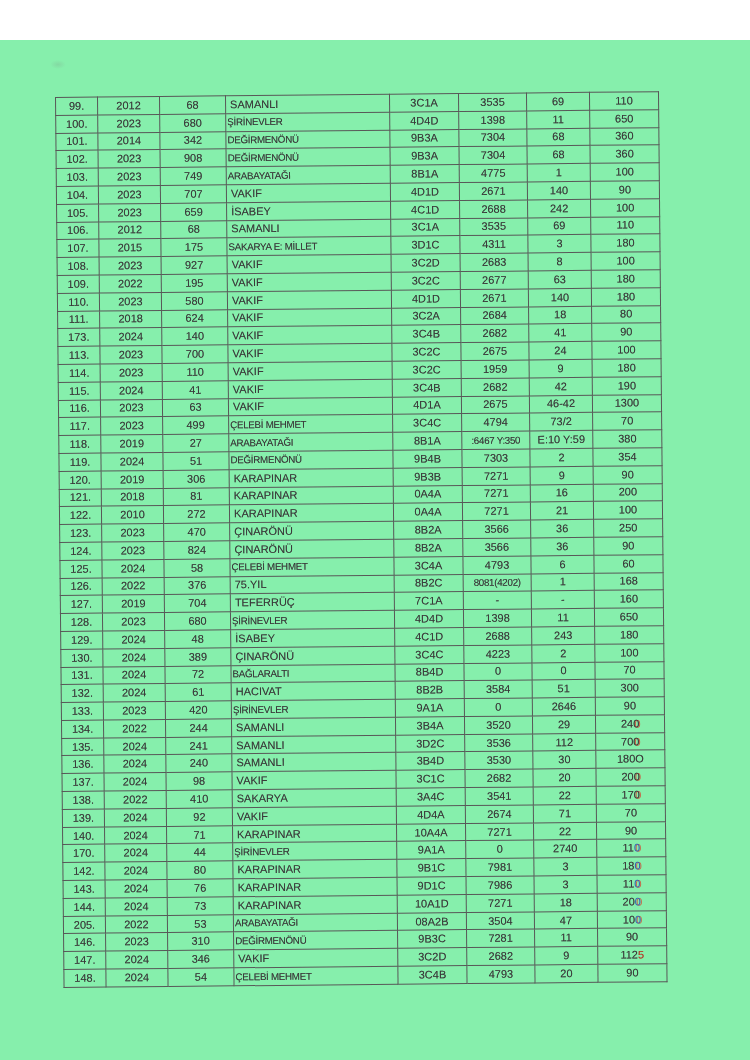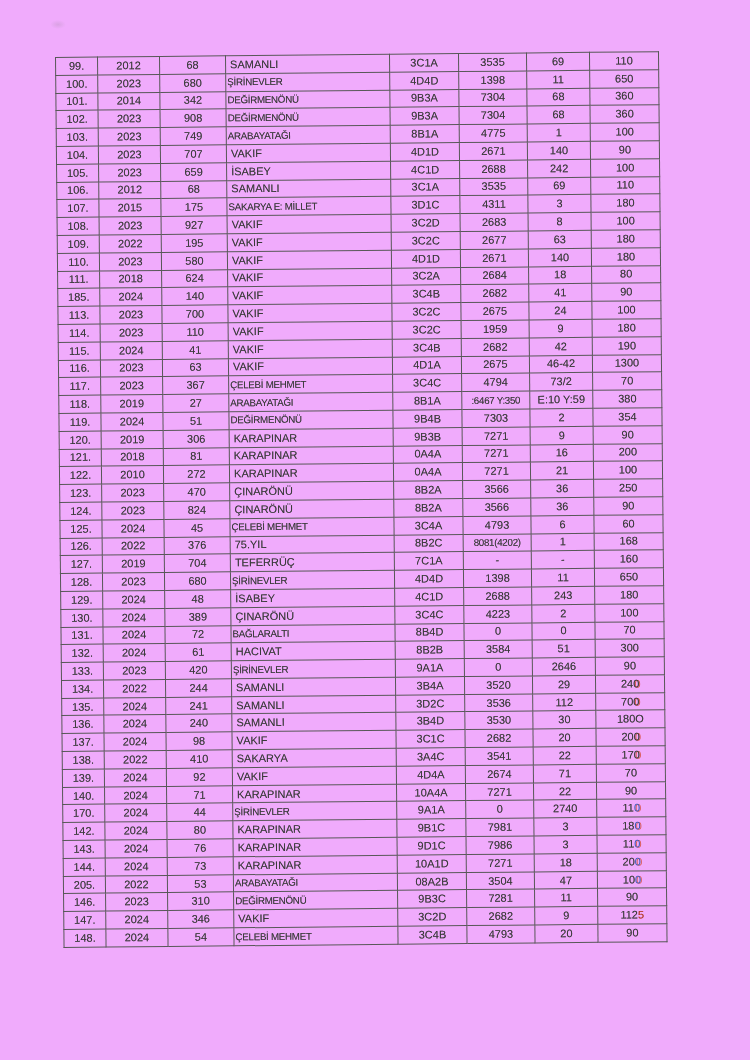--- a/index.html
+++ b/index.html
@@ -10,21 +10,22 @@
     width: 750px;
     height: 1060px;
     background: #ffffff;
     overflow: hidden;
     font-family: "Liberation Sans", sans-serif;
     position: relative;
   }
   .page {
     position: absolute;
     inset: 0;
-    background: #f0abfc;
+    background: #86efac;
+    margin-top: 40px;
   }
   .smudge {
     position: absolute;
     left: 50px;
     top: 20px;
     width: 16px;
     height: 9px;
     border-radius: 50%;
     background: radial-gradient(ellipse at center, rgba(120,120,120,0.18), rgba(120,120,120,0) 70%);
   }
@@ -215,21 +216,21 @@
             <td>111.</td>
             <td>2018</td>
             <td>624</td>
             <td class="name-col">VAKIF</td>
             <td>3C2A</td>
             <td>2684</td>
             <td>18</td>
             <td>80</td>
           </tr>
           <tr>
-            <td>185.</td>
+            <td>173.</td>
             <td>2024</td>
             <td>140</td>
             <td class="name-col">VAKIF</td>
             <td>3C4B</td>
             <td>2682</td>
             <td>41</td>
             <td>90</td>
           </tr>
           <tr>
             <td>113.</td>
@@ -267,21 +268,21 @@
             <td>63</td>
             <td class="name-col">VAKIF</td>
             <td>4D1A</td>
             <td>2675</td>
             <td>46-42</td>
             <td>1300</td>
           </tr>
           <tr>
             <td>117.</td>
             <td>2023</td>
-            <td>367</td>
+            <td>499</td>
             <td class="name-col tight">ÇELEBİ MEHMET</td>
             <td>3C4C</td>
             <td>4794</td>
             <td>73/2</td>
             <td>70</td>
           </tr>
           <tr>
             <td>118.</td>
             <td>2019</td>
             <td>27</td>
@@ -347,21 +348,21 @@
             <td>824</td>
             <td class="name-col">ÇINARÖNÜ</td>
             <td>8B2A</td>
             <td>3566</td>
             <td>36</td>
             <td>90</td>
           </tr>
           <tr>
             <td>125.</td>
             <td>2024</td>
-            <td>45</td>
+            <td>58</td>
             <td class="name-col tight">ÇELEBİ MEHMET</td>
             <td>3C4A</td>
             <td>4793</td>
             <td>6</td>
             <td>60</td>
           </tr>
           <tr>
             <td>126.</td>
             <td>2022</td>
             <td>376</td>

